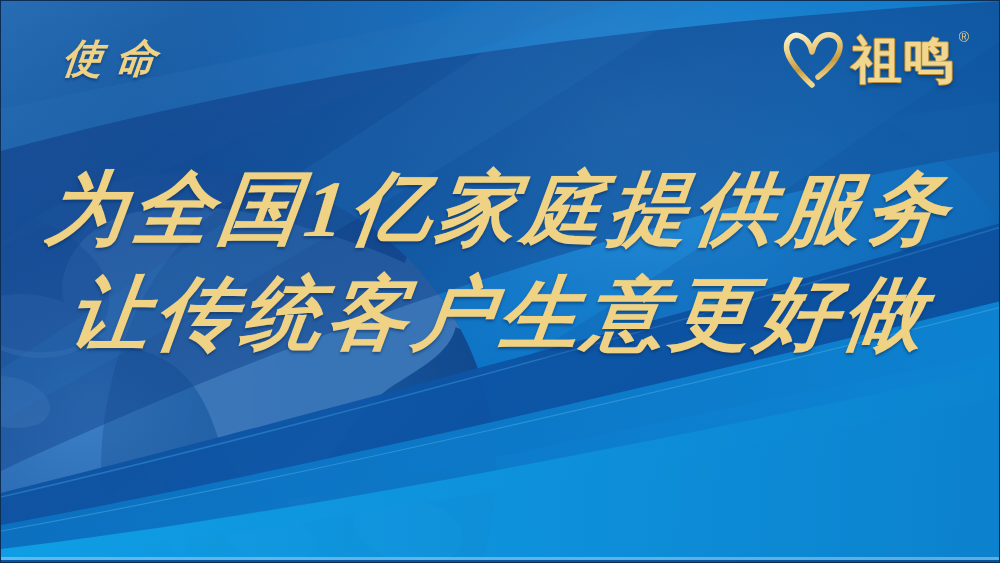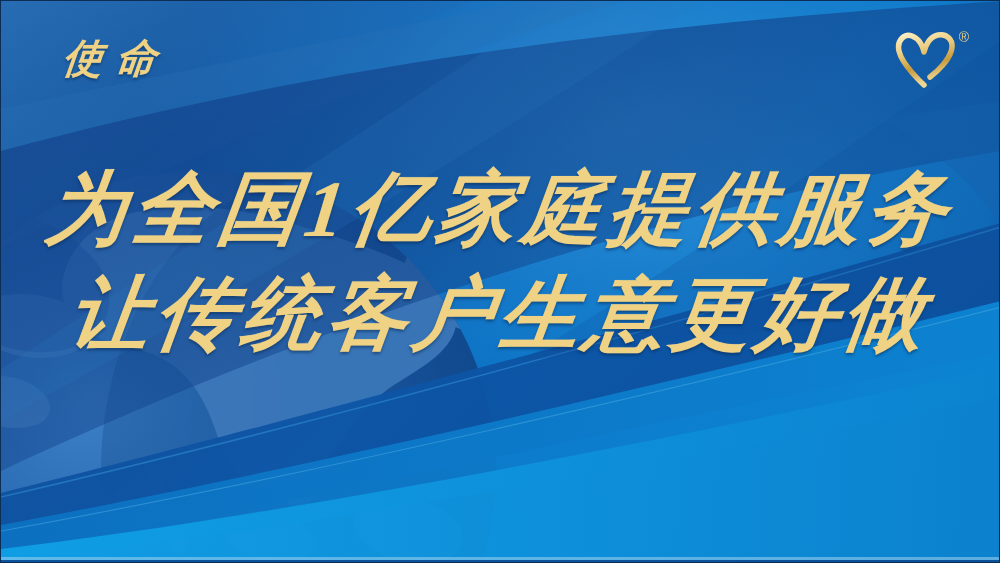--- a/index.html
+++ b/index.html
@@ -276,20 +276,21 @@
           <stop offset="0%" stop-color="#fdf0c4"></stop>
           <stop offset="35%" stop-color="#edcf84"></stop>
           <stop offset="70%" stop-color="#c99b3c"></stop>
           <stop offset="100%" stop-color="#eed694"></stop>
         </linearGradient>
       </defs>
       <path d="M30 54 C30 54 8 34 5 20 C2.5 8.5 11 2.5 18 5
                C25 7.5 29 15 30 21 C31.5 14 36 5.5 44 4
                C53 2.2 60 9 57.5 19 C55 29 44 40 36 46" fill="none" stroke="url(#heartGold)" stroke-width="5.5" stroke-linecap="round" stroke-linejoin="round"></path>
     </svg>
+    <span id="logo-wordmark">祖鸣</span>
     <span id="logo-rmark">®</span>
   </div>
 
   <div id="headline">
     <span class="headline-line gold-text">为全国1亿家庭提供服务</span>
     <span class="headline-line gold-text">让传统客户生意更好做</span>
   </div>
 
 </div>
 

